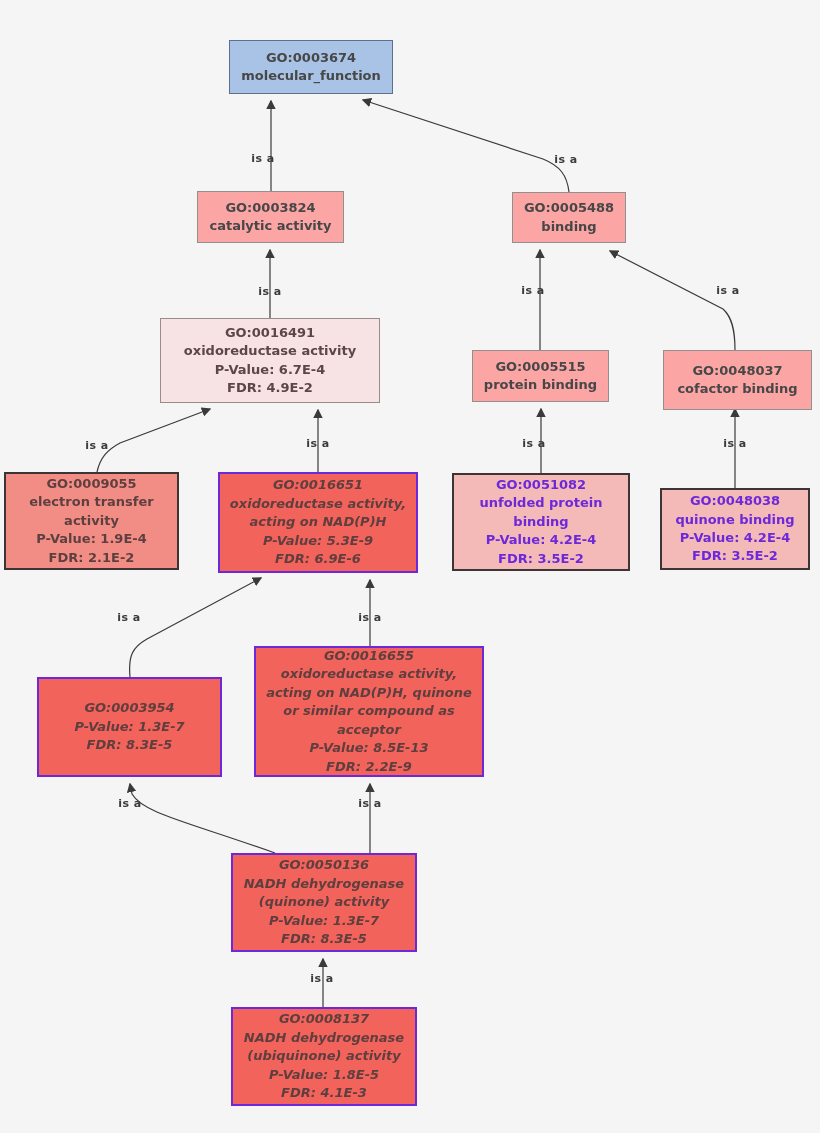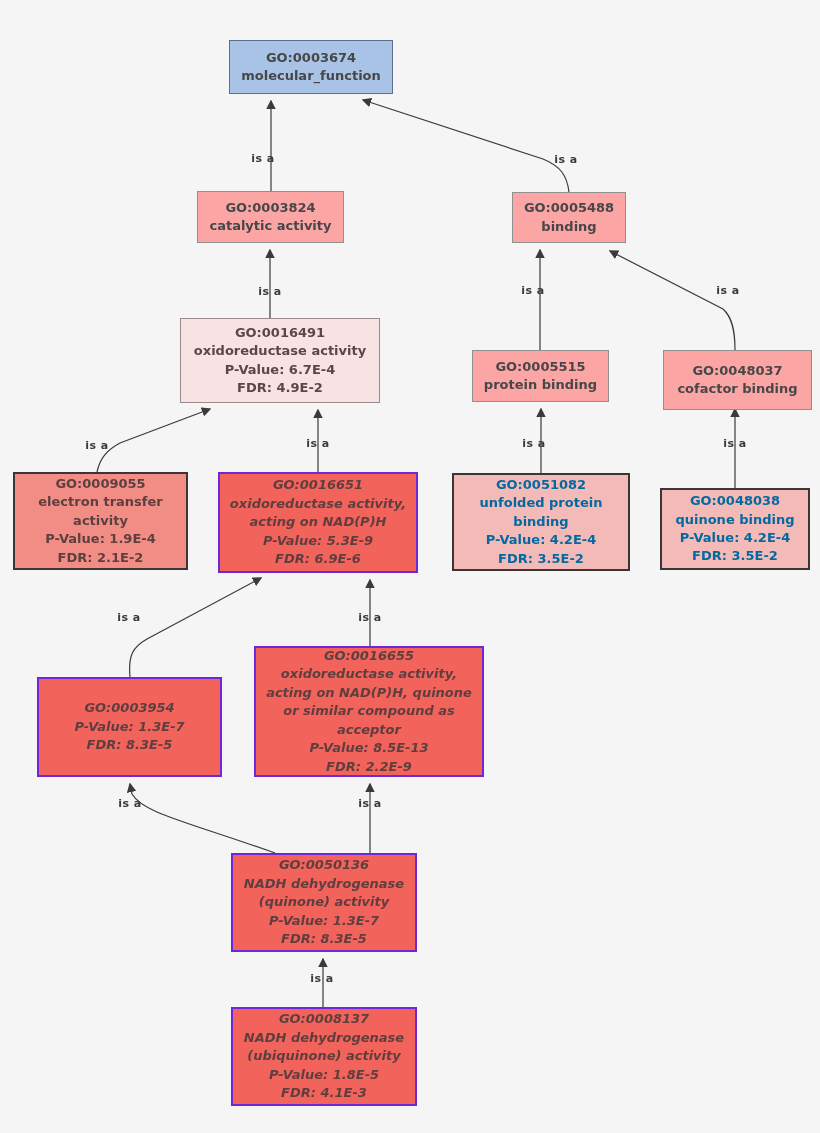--- a/index.html
+++ b/index.html
@@ -11,21 +11,21 @@
   .node{
     position:absolute;box-sizing:border-box;display:flex;flex-direction:column;
     justify-content:center;text-align:center;
     font-weight:bold;font-size:13px;line-height:1.42;color:#474747;
     padding:12px 4px;cursor:pointer;
   }
   .n-root { background:#a8c3e5;border:1px solid #5f6f8a; }
   .n-plain{ background:#fca5a5;border:1px solid #909090; }
   .n-faint{ background:#f7e3e3;border:1px solid #9a8a8a;color:#5d4646; }
   .n-med  { background:#f28d85;border:2px solid #3d3535;color:#5d3f3f; }
-  .n-pink { background:#f3bab8;border:2px solid #3d3535;color:#0369a1; }
+  .n-pink { background:#f3bab8;border:2px solid #3d3535;color:#6d28d9; }
   .n-hot  { background:#f2635b;border:2px solid #6d28d9;color:#5e3e3e;font-style:italic; }
   .edge-label{
     position:absolute;transform:translate(-50%,-50%);
     font-size:11px;font-weight:bold;color:#3c3c3c;white-space:nowrap;
     letter-spacing:0.5px;pointer-events:none;
   }
   .nid,.nname,.nstat{display:block;width:100%;}
 </style>
 </head>
 <body>
@@ -79,38 +79,38 @@
   <div class="node n-plain" style="left:197px;top:191px;width:147px;height:52px">
     <span class="nid">GO:0003824</span>
     <span class="nname">catalytic activity</span>
   </div>
 
   <div class="node n-plain" style="left:512px;top:192px;width:114px;height:51px">
     <span class="nid">GO:0005488</span>
     <span class="nname">binding</span>
   </div>
 
-  <div class="node n-faint" style="left:180px;top:318px;width:200px;height:85px">
+  <div class="node n-faint" style="left:160px;top:318px;width:220px;height:85px">
     <span class="nid">GO:0016491</span>
     <span class="nname">oxidoreductase activity</span>
     <span class="nstat">P-Value: 6.7E-4</span>
     <span class="nstat">FDR: 4.9E-2</span>
   </div>
 
   <div class="node n-plain" style="left:472px;top:350px;width:137px;height:52px">
     <span class="nid">GO:0005515</span>
     <span class="nname">protein binding</span>
   </div>
 
   <div class="node n-plain" style="left:663px;top:350px;width:149px;height:60px">
     <span class="nid">GO:0048037</span>
     <span class="nname">cofactor binding</span>
   </div>
 
-  <div class="node n-med" style="left:13px;top:472px;width:175px;height:98px">
+  <div class="node n-med" style="left:4px;top:472px;width:175px;height:98px">
     <span class="nid">GO:0009055</span>
     <span class="nname">electron transfer activity</span>
     <span class="nstat">P-Value: 1.9E-4</span>
     <span class="nstat">FDR: 2.1E-2</span>
   </div>
 
   <div class="node n-hot" style="left:218px;top:472px;width:200px;height:101px">
     <span class="nid">GO:0016651</span>
     <span class="nname">oxidoreductase activity, acting on NAD(P)H</span>
     <span class="nstat">P-Value: 5.3E-9</span>

